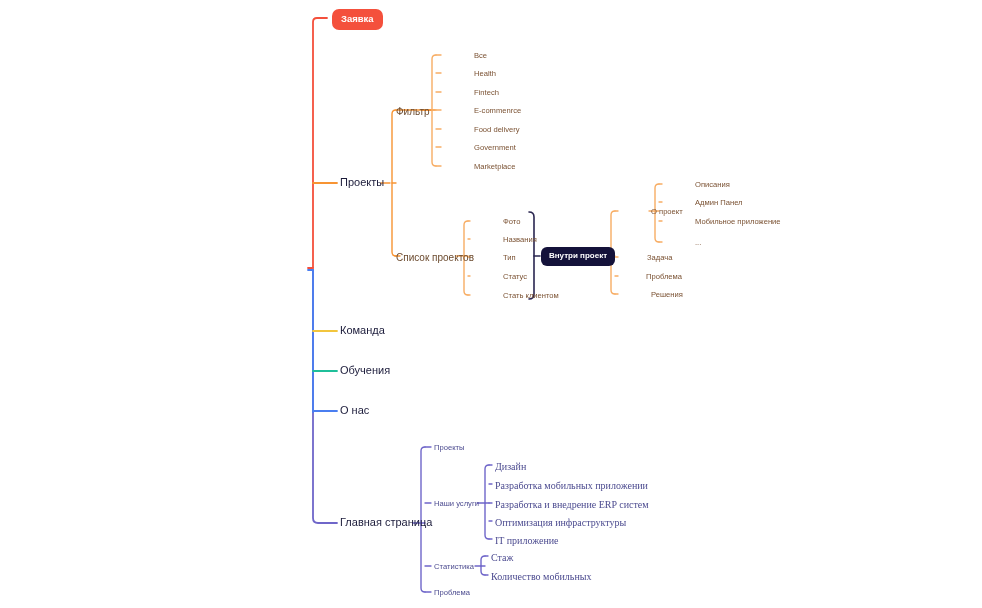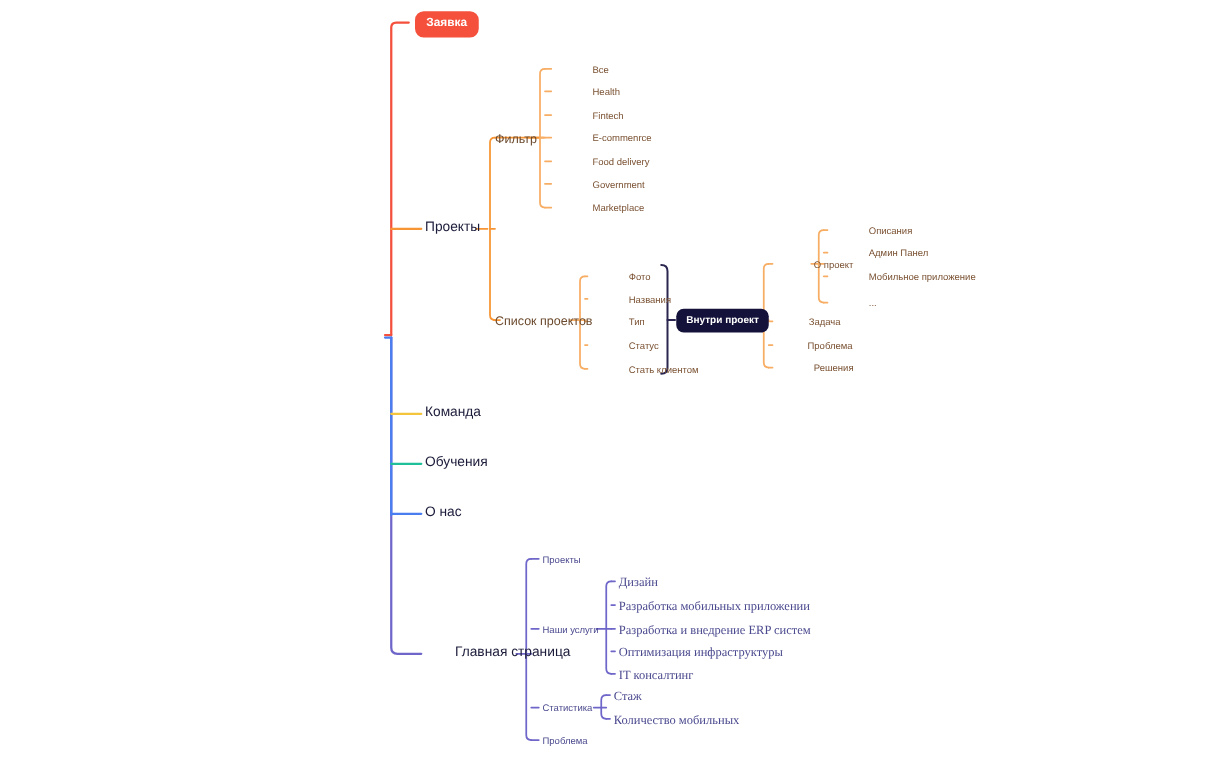--- a/index.html
+++ b/index.html
@@ -143,21 +143,21 @@
   </svg>
 
 
   <div class="node pill-red" style="left:332px;top:9px;">Заявка</div>
 
   <div class="node lvl1" style="left:340px;top:176px;">Проекты</div>
 
   <div class="node lvl1" style="left:340px;top:324px;">Команда</div>
   <div class="node lvl1" style="left:340px;top:364px;">Обучения</div>
   <div class="node lvl1" style="left:340px;top:404px;">О нас</div>
-  <div class="node lvl1" style="left:340px;top:516px;margin-left:24px;">Главная страница</div>
+  <div class="node lvl1" style="left:340px;top:516px;">Главная страница</div>
 
   <div class="node lvl2" style="left:396px;top:106px;">Фильтр</div>
 
   <div class="node lvl3" style="left:443px;top:51px;">Все</div>
   <div class="node lvl3" style="left:443px;top:69px;">Health</div>
   <div class="node lvl3" style="left:443px;top:88px;">Fintech</div>
   <div class="node lvl3" style="left:443px;top:106px;">E-commenrce</div>
   <div class="node lvl3" style="left:443px;top:125px;">Food delivery</div>
   <div class="node lvl3" style="left:443px;top:143px;">Government</div>
   <div class="node lvl3" style="left:443px;top:162px;">Marketplace</div>
@@ -184,18 +184,18 @@
 
   <div class="node lvl2p" style="left:434px;top:443px;">Проекты</div>
   <div class="node lvl2p" style="left:434px;top:499px;">Наши услуги</div>
   <div class="node lvl2p" style="left:434px;top:562px;">Статистика</div>
   <div class="node lvl2p" style="left:434px;top:588px;">Проблема</div>
 
   <div class="node lvl3p" style="left:495px;top:461px;">Дизайн</div>
   <div class="node lvl3p" style="left:495px;top:480px;">Разработка мобильных приложении</div>
   <div class="node lvl3p" style="left:495px;top:499px;">Разработка и внедрение ERP систем</div>
   <div class="node lvl3p" style="left:495px;top:517px;">Оптимизация инфраструктуры</div>
-  <div class="node lvl3p" style="left:495px;top:535px;">IT консалтинг</div>
+  <div class="node lvl3p" style="left:495px;top:535px;">IT приложение</div>
 
   <div class="node lvl3p" style="left:491px;top:552px;">Стаж</div>
   <div class="node lvl3p" style="left:491px;top:571px;">Количество мобильных</div>
 
 </div>
 
 </body></html>

